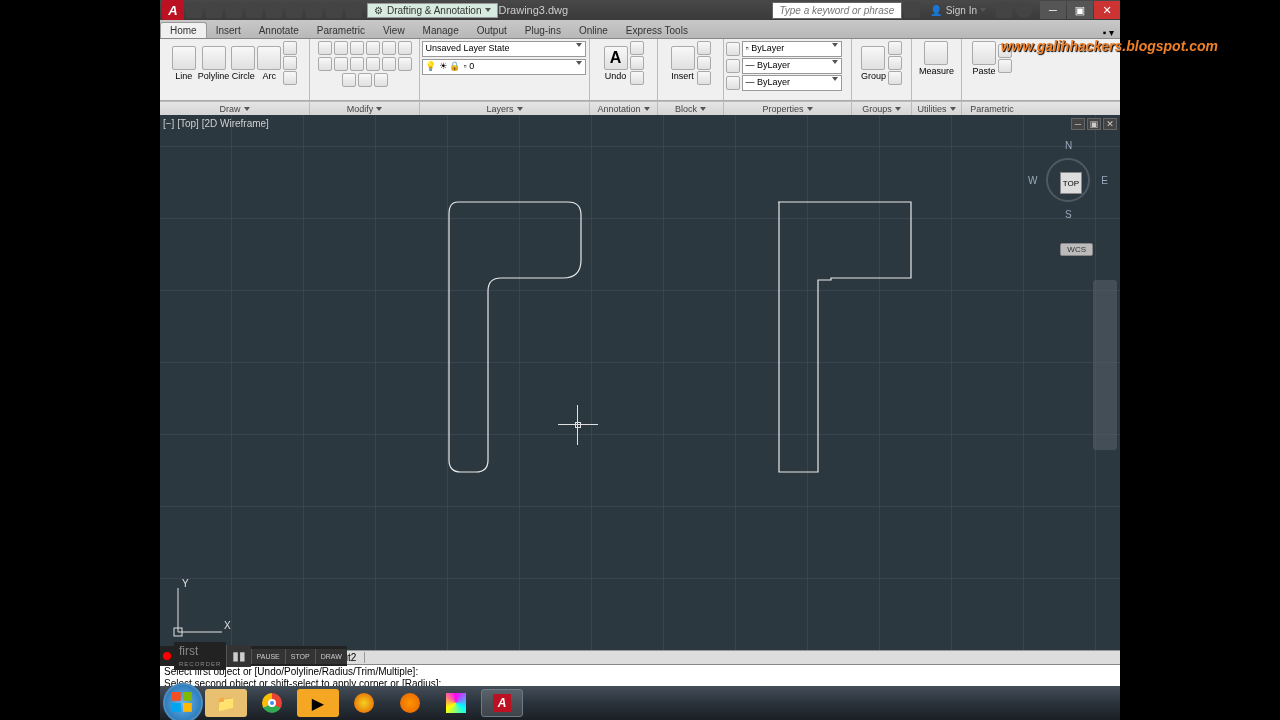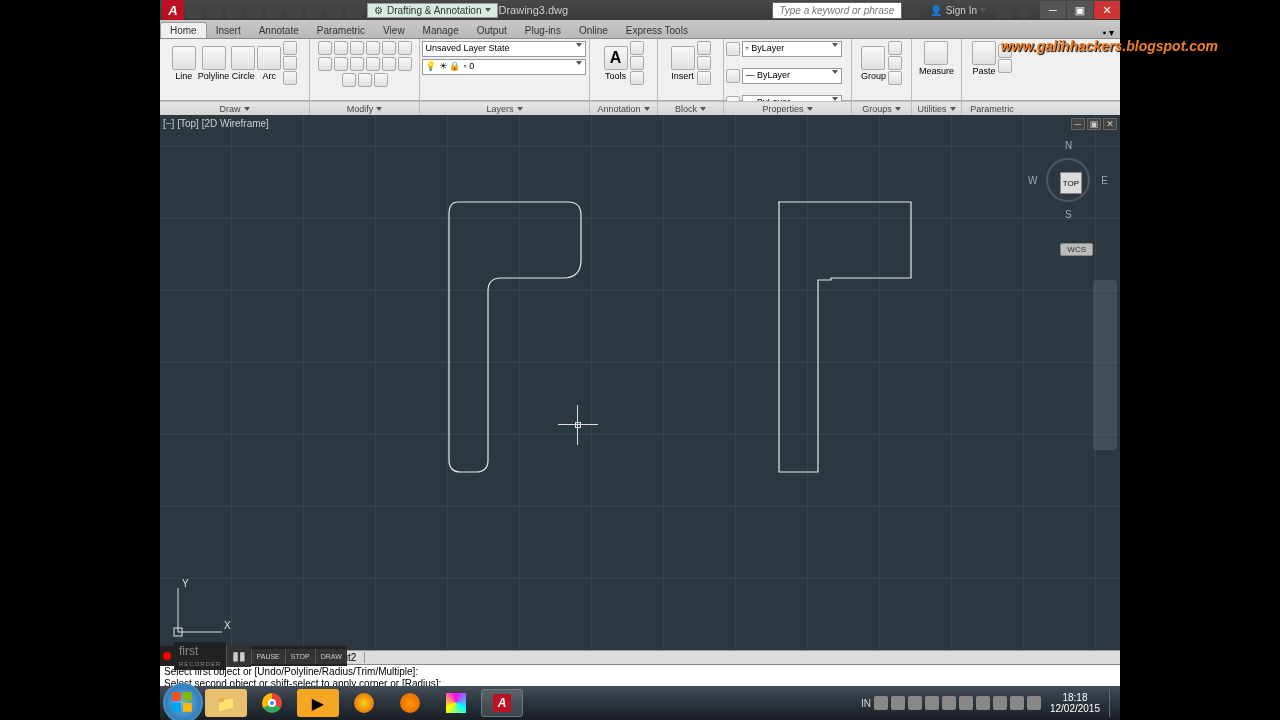--- a/index.html
+++ b/index.html
@@ -168,21 +168,21 @@
             <span>💡 ☀ 🔒 ▫ <span>0</span></span>
             <span class="tri"></span>
           </div>
         <div></div>
       </div>
     </div>
     <div class="pnl" style="width:68px">
       <div class="ic">
         <div class="vb">
             <div class="lg" style="display:flex;align-items:center;justify-content:center;font-size:16px;font-weight:bold">A</div>
-            <span>Tools</span>
+            <span>Undo</span>
           </div>
         <div class="col3">
             <div class="sic"></div>
             <div class="sic"></div>
             <div class="sic"></div>
           </div>
       </div>
     </div>
     <div class="pnl" style="width:66px">
       <div class="ic">
@@ -191,21 +191,21 @@
             <span>Insert</span>
           </div>
         <div class="col3">
             <div class="sic"></div>
             <div class="sic"></div>
             <div class="sic"></div>
           </div>
       </div>
     </div>
     <div class="pnl" style="width:128px">
-      <div class="col3" style="width:124px;gap:11px">
+      <div class="col3" style="width:124px;gap:1px">
         <div class="row">
             <div class="sic"></div>
             <div class="sel" style="width:100px">
               <span>▫ <span>ByLayer</span></span>
               <span class="tri"></span>
             </div>
           </div>
         <div class="row">
             <div class="sic"></div>
             <div class="sel" style="width:100px">
@@ -409,31 +409,13 @@
     </div>
   <div class="tbn">
       <div style="width:20px;height:20px;border-radius:50%;background:radial-gradient(#ff9500,#e66000)"></div>
     </div>
   <div class="tbn">
       <div style="width:20px;height:20px;background:conic-gradient(#f0f,#0ff,#ff0,#f0f)"></div>
     </div>
   <div class="tbn" style="background:rgba(255,255,255,.15);border:1px solid #6a7a88">
       <div style="width:18px;height:18px;background:#b12;color:#fff;font-weight:bold;font-size:12px;display:flex;align-items:center;justify-content:center;font-style:italic">A</div>
     </div>
-  <div class="tray">
-    <span>IN</span>
-    <div class="trico"></div>
-    <div class="trico"></div>
-    <div class="trico"></div>
-    <div class="trico"></div>
-    <div class="trico"></div>
-    <div class="trico"></div>
-    <div class="trico"></div>
-    <div class="trico"></div>
-    <div class="trico"></div>
-    <div class="trico"></div>
-    <div class="clk">
-        <div>18:18</div>
-        <div>12/02/2015</div>
-      </div>
-    <div style="width:8px;height:28px;border-left:1px solid #667"></div>
-  </div>
 </div>
 
 </body></html>

